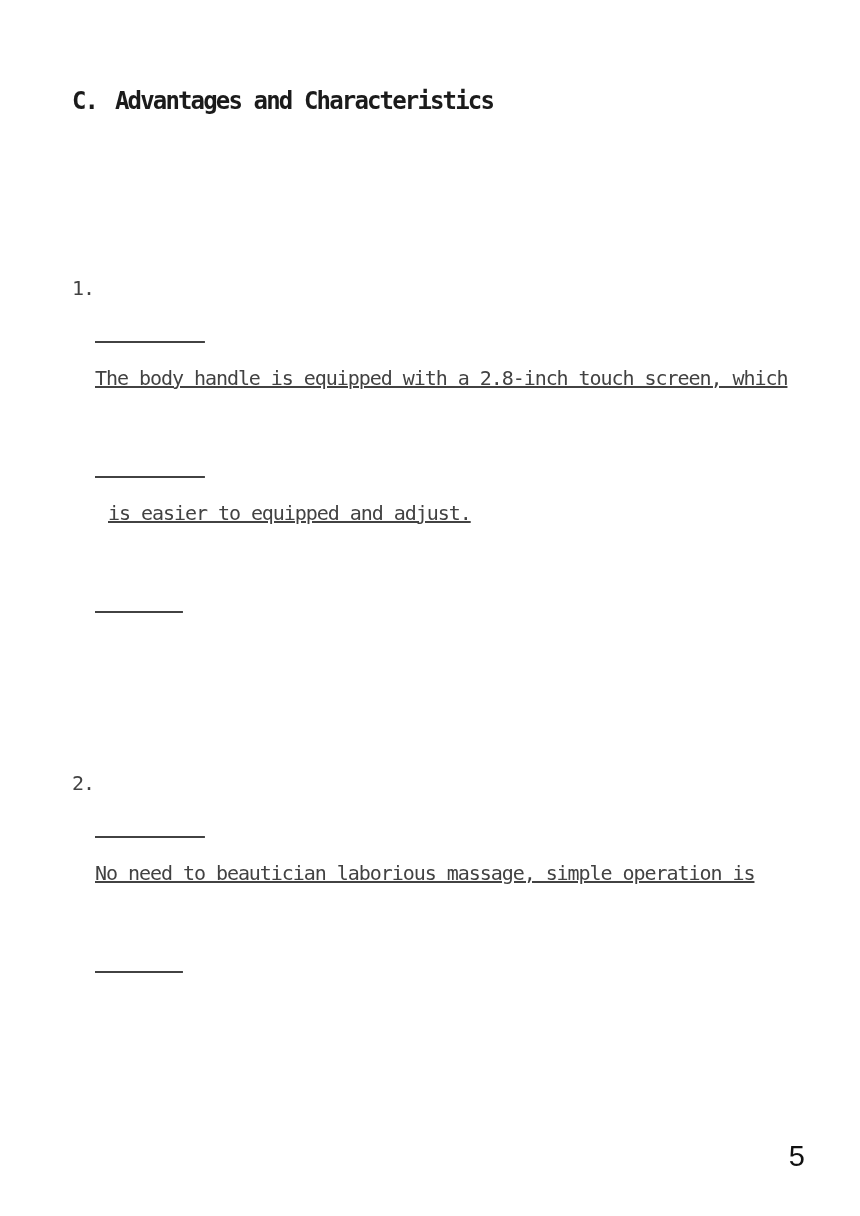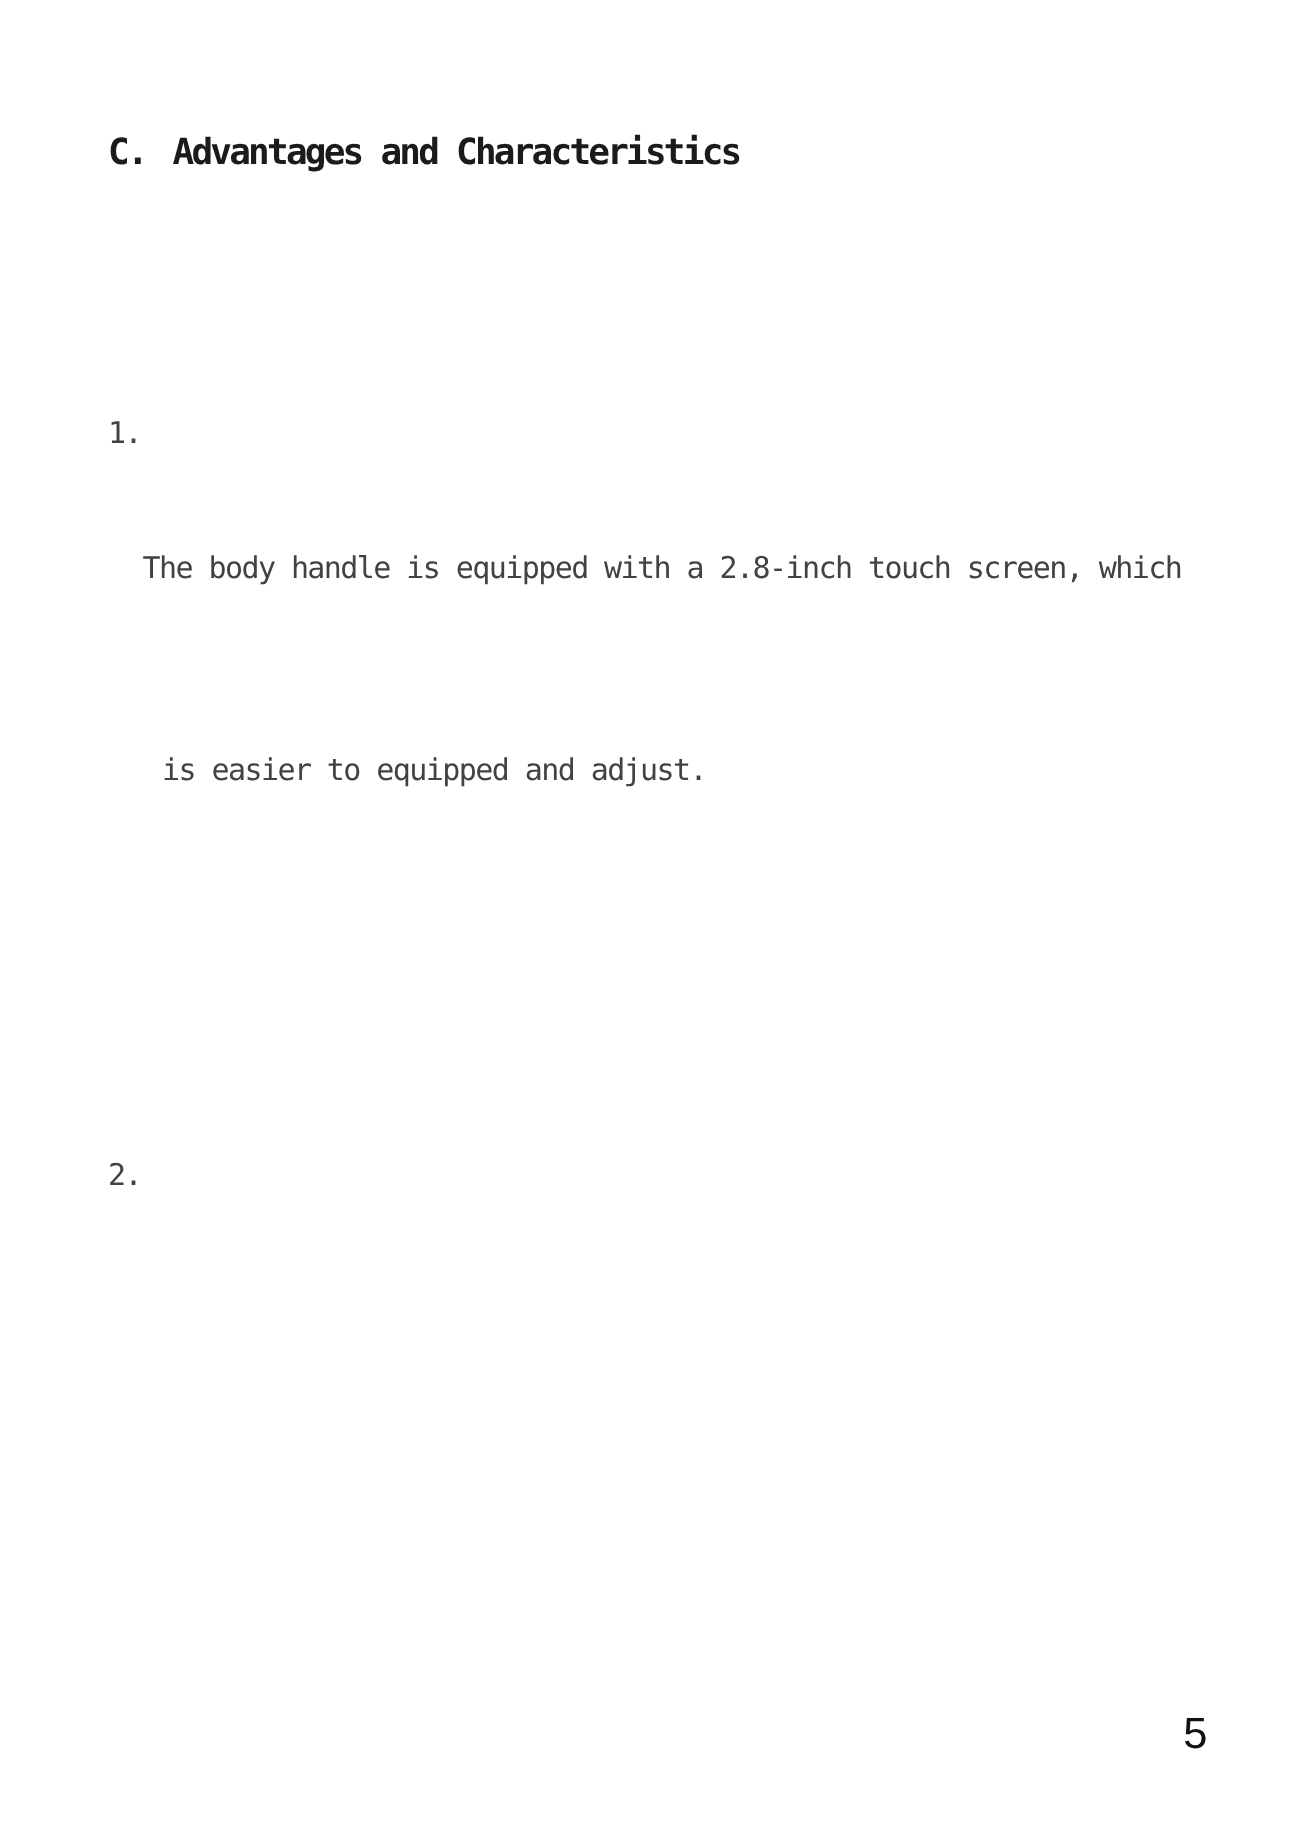--- a/index.html
+++ b/index.html
@@ -32,21 +32,21 @@
   .heading-c { margin-top: 84px; }
   .body-text {
     font-size: 20px;
     line-height: 45px;
     letter-spacing: -1.05px;
     white-space: pre;
   }
   .num-list { margin-top: 13px; }
   .list-item { display: flex; }
   .list-item .num { width: 23px; flex: none; line-height: 45px; }
-  .li-text { flex: 1 1 auto; min-width: 0; }
+  .li-text { flex: 1 1 auto; min-width: 0; text-decoration: underline; }
   .tline { line-height: 45px; }
   .tline.wrap { padding-left: 13px; }
   .page-number {
     position: absolute;
     top: 1140px;
     right: 55px;
     font-family: "Liberation Sans", sans-serif;
     font-size: 29px;
     line-height: 32px;
     color: #111111;
@@ -69,20 +69,21 @@
         <span class="num">1.</span>
         <div class="li-text">
           <div class="tline">The body handle is equipped with a 2.8-inch touch screen, which</div>
           <div class="tline wrap">is easier to equipped and adjust.</div>
         </div>
       </div>
 
       <div class="list-item">
         <span class="num">2.</span>
         <div class="li-text">
+          <div class="tline">No need to beautician laborious massage, simple operation is</div>
         </div>
       </div>
 
       
 
       
 
       
 
       

